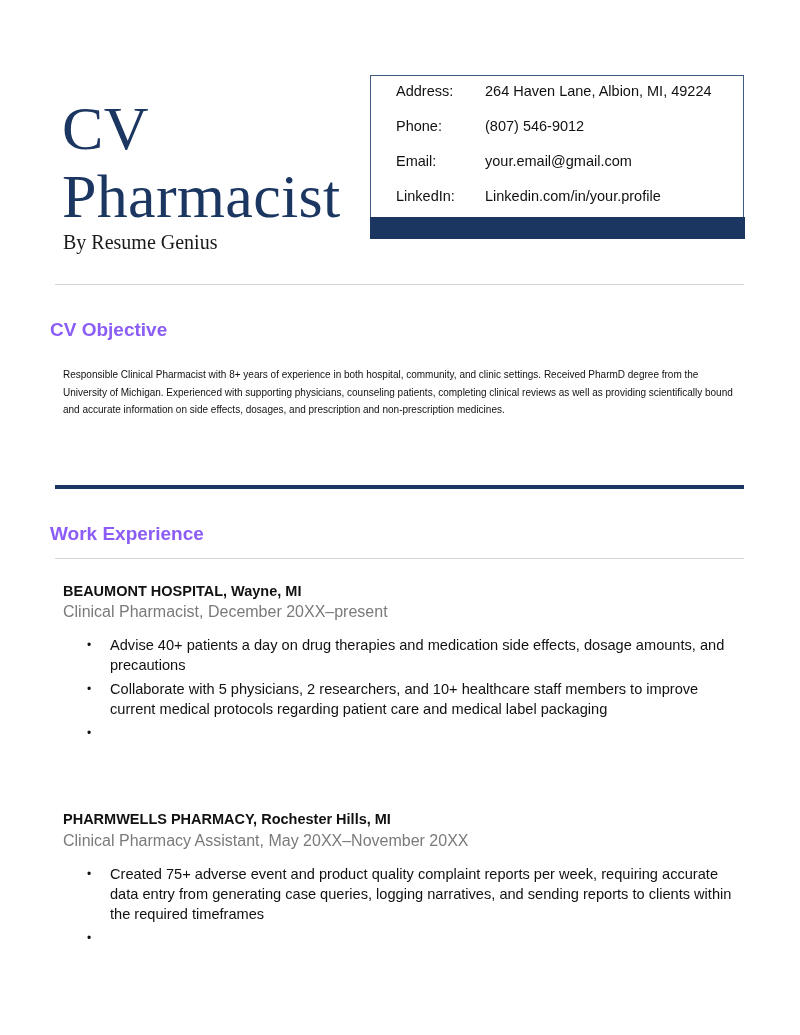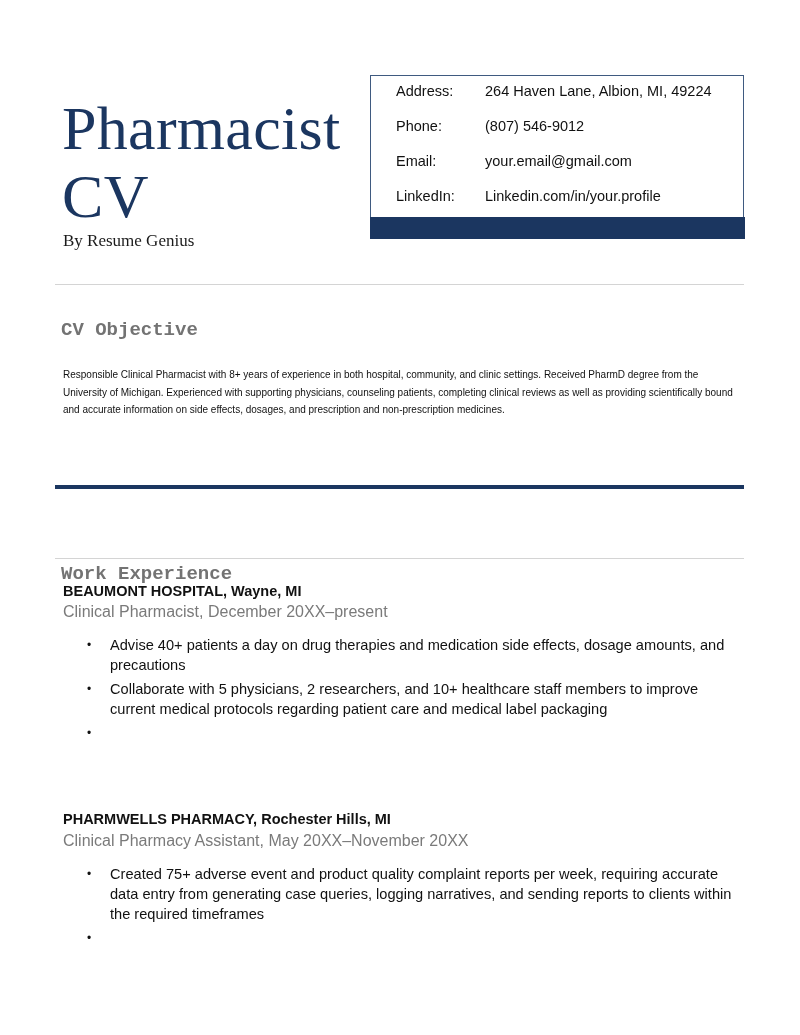--- a/index.html
+++ b/index.html
@@ -8,63 +8,63 @@
 
   .title {
     position: absolute; left: 62px; top: 94px;
     font-family: "Liberation Serif", "DejaVu Serif", serif;
     font-size: 62px; line-height: 68px; color: #1b3660; font-weight: 400;
     letter-spacing: 0.3px;
   }
   .byline {
     position: absolute; left: 63px; top: 231px;
     font-family: "Liberation Serif", "DejaVu Serif", serif;
-    font-size: 17px; color: #1a1a1a;
+    font-size: 20px; color: #1a1a1a;
   }
 
   .contact-box {
     position: absolute; left: 370px; top: 75px; width: 374px; height: 163px;
     border: 1.5px solid #3f5a80; background: #fff;
   }
   .contact-row { position: absolute; left: 25px; font-size: 14.5px; color: #111; }
   .contact-row .lbl { position: absolute; left: 0; width: 90px; font-weight: 500; white-space: nowrap; }
   .contact-row .val { position: absolute; left: 89px; white-space: nowrap; }
   .contact-band {
     position: absolute; left: -1.5px; right: -1.5px; bottom: -1.5px; height: 22px;
     background: #1b3660;
   }
 
   .rule-thin { position: absolute; left: 55px; width: 689px; height: 1px; background: #d4d4d4; }
   .rule-thick { position: absolute; left: 55px; width: 689px; height: 4px; background: #1b3660; }
 
   .section-heading {
-    position: absolute; left: 61px;
-    font-family: Liberation Mono, monospace;
-    font-size: 19px; font-weight: 700; color: #737373;
+    position: absolute; left: 50px;
+    font-family: Liberation Sans, sans-serif;
+    font-size: 19px; font-weight: 700; color: #8b5cf6;
   }
 
   .objective {
     position: absolute; left: 63px; top: 366px; width: 680px;
     font-size: 10px; line-height: 17.6px; color: #111;
   }
 
   .job-company { position: absolute; left: 63px; font-size: 14.5px; font-weight: 700; color: #111; }
   .job-company .loc { font-weight: 700; }
   .job-role { position: absolute; left: 63px; font-size: 16px; color: #7a7a7a; }
 
   .bullets { position: absolute; left: 84px; width: 650px; list-style: none; }
   .bullets li { position: relative; padding-left: 26px; font-size: 14.6px; line-height: 20px; color: #111; margin-bottom: 4px; }
   .bullets li .dot { position: absolute; left: 0; top: 0; width: 10px; text-align: center; font-size: 12px; }
 </style>
 </head>
 <body>
 
 <div class="title">
+  <div>CV</div>
   <div>Pharmacist</div>
-  <div>CV</div>
 </div>
 <div class="byline">By Resume Genius</div>
 
 <div class="contact-box">
   <div class="contact-row" style="top:7px;">
     <span class="lbl">Address:</span>
     <span class="val">264 Haven Lane, Albion, MI, 49224</span>
   </div>
   <div class="contact-row" style="top:42px;">
     <span class="lbl">Phone:</span>
@@ -81,21 +81,21 @@
   <div class="contact-band"></div>
 </div>
 
 <div class="rule-thin" style="top:284px;"></div>
 
 <div class="section-heading" style="top:319px;">CV Objective</div>
 <div class="objective">Responsible Clinical Pharmacist with 8+ years of experience in both hospital, community, and clinic settings. Received PharmD degree from the University of Michigan. Experienced with supporting physicians, counseling patients, completing clinical reviews as well as providing scientifically bound and accurate information on side effects, dosages, and prescription and non-prescription medicines.</div>
 
 <div class="rule-thick" style="top:485px;"></div>
 
-<div class="section-heading" style="top:523px;margin-top:40px;">Work Experience</div>
+<div class="section-heading" style="top:523px;">Work Experience</div>
 <div class="rule-thin" style="top:558px;"></div>
 
 <div class="job-company" style="top:583px;">
   <span>BEAUMONT HOSPITAL,</span>
   <span class="loc">Wayne, MI</span>
 </div>
 <div class="job-role" style="top:603px;">Clinical Pharmacist, December 20XX–present</div>
 <ul class="bullets" style="top:635px;">
   <li><span class="dot">•</span><span>Advise 40+ patients a day on drug therapies and medication side effects, dosage amounts, and precautions</span></li>
   <li><span class="dot">•</span><span>Collaborate with 5 physicians, 2 researchers, and 10+ healthcare staff members to improve current medical protocols regarding patient care and medical label packaging</span></li>

